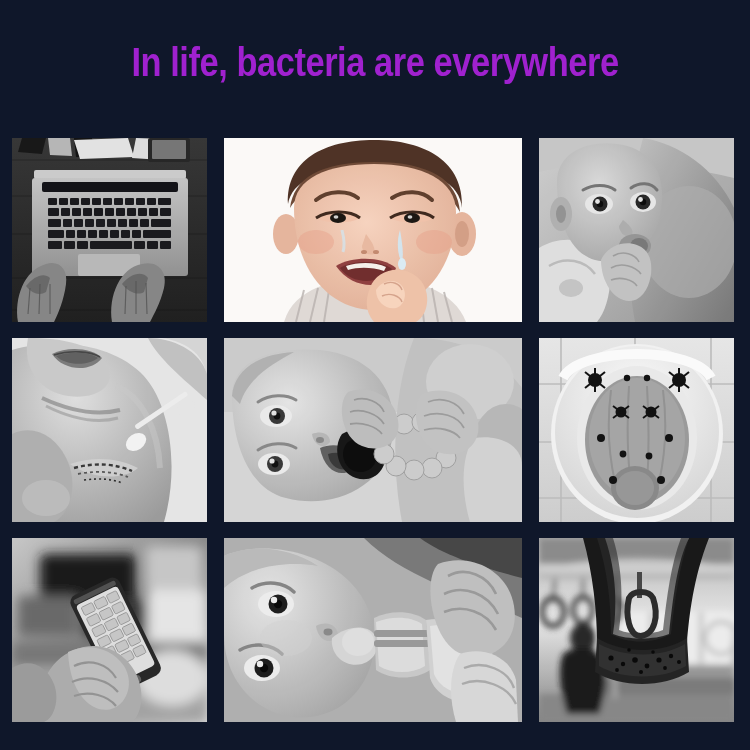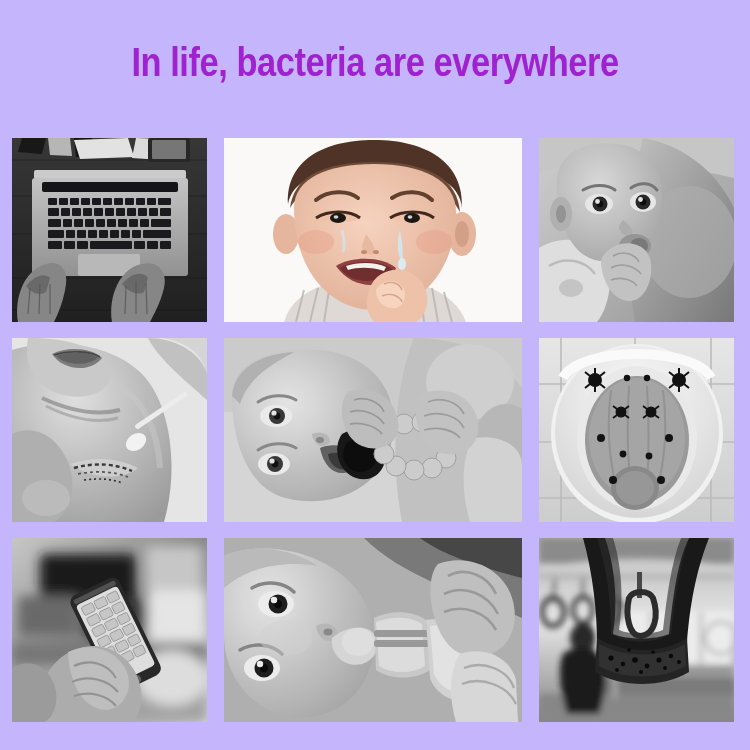--- a/index.html
+++ b/index.html
@@ -5,21 +5,21 @@
   * { box-sizing: border-box; margin: 0; padding: 0; }
   html, body {
     width: 750px; height: 750px;
     background: #0a0508;
     font-family: "Liberation Sans", sans-serif;
     overflow: hidden;
   }
   #page {
     position: relative;
     width: 750px; height: 750px;
-    background: #c4b5fd;
+    background: #0f172a;
   }
 
   
   .title {
     position: absolute;
     left: 0; top: 42px;
     width: 750px;
     text-align: center;
     color: #a021cf;
     font-family: "Liberation Sans Narrow", "Liberation Sans", sans-serif;

